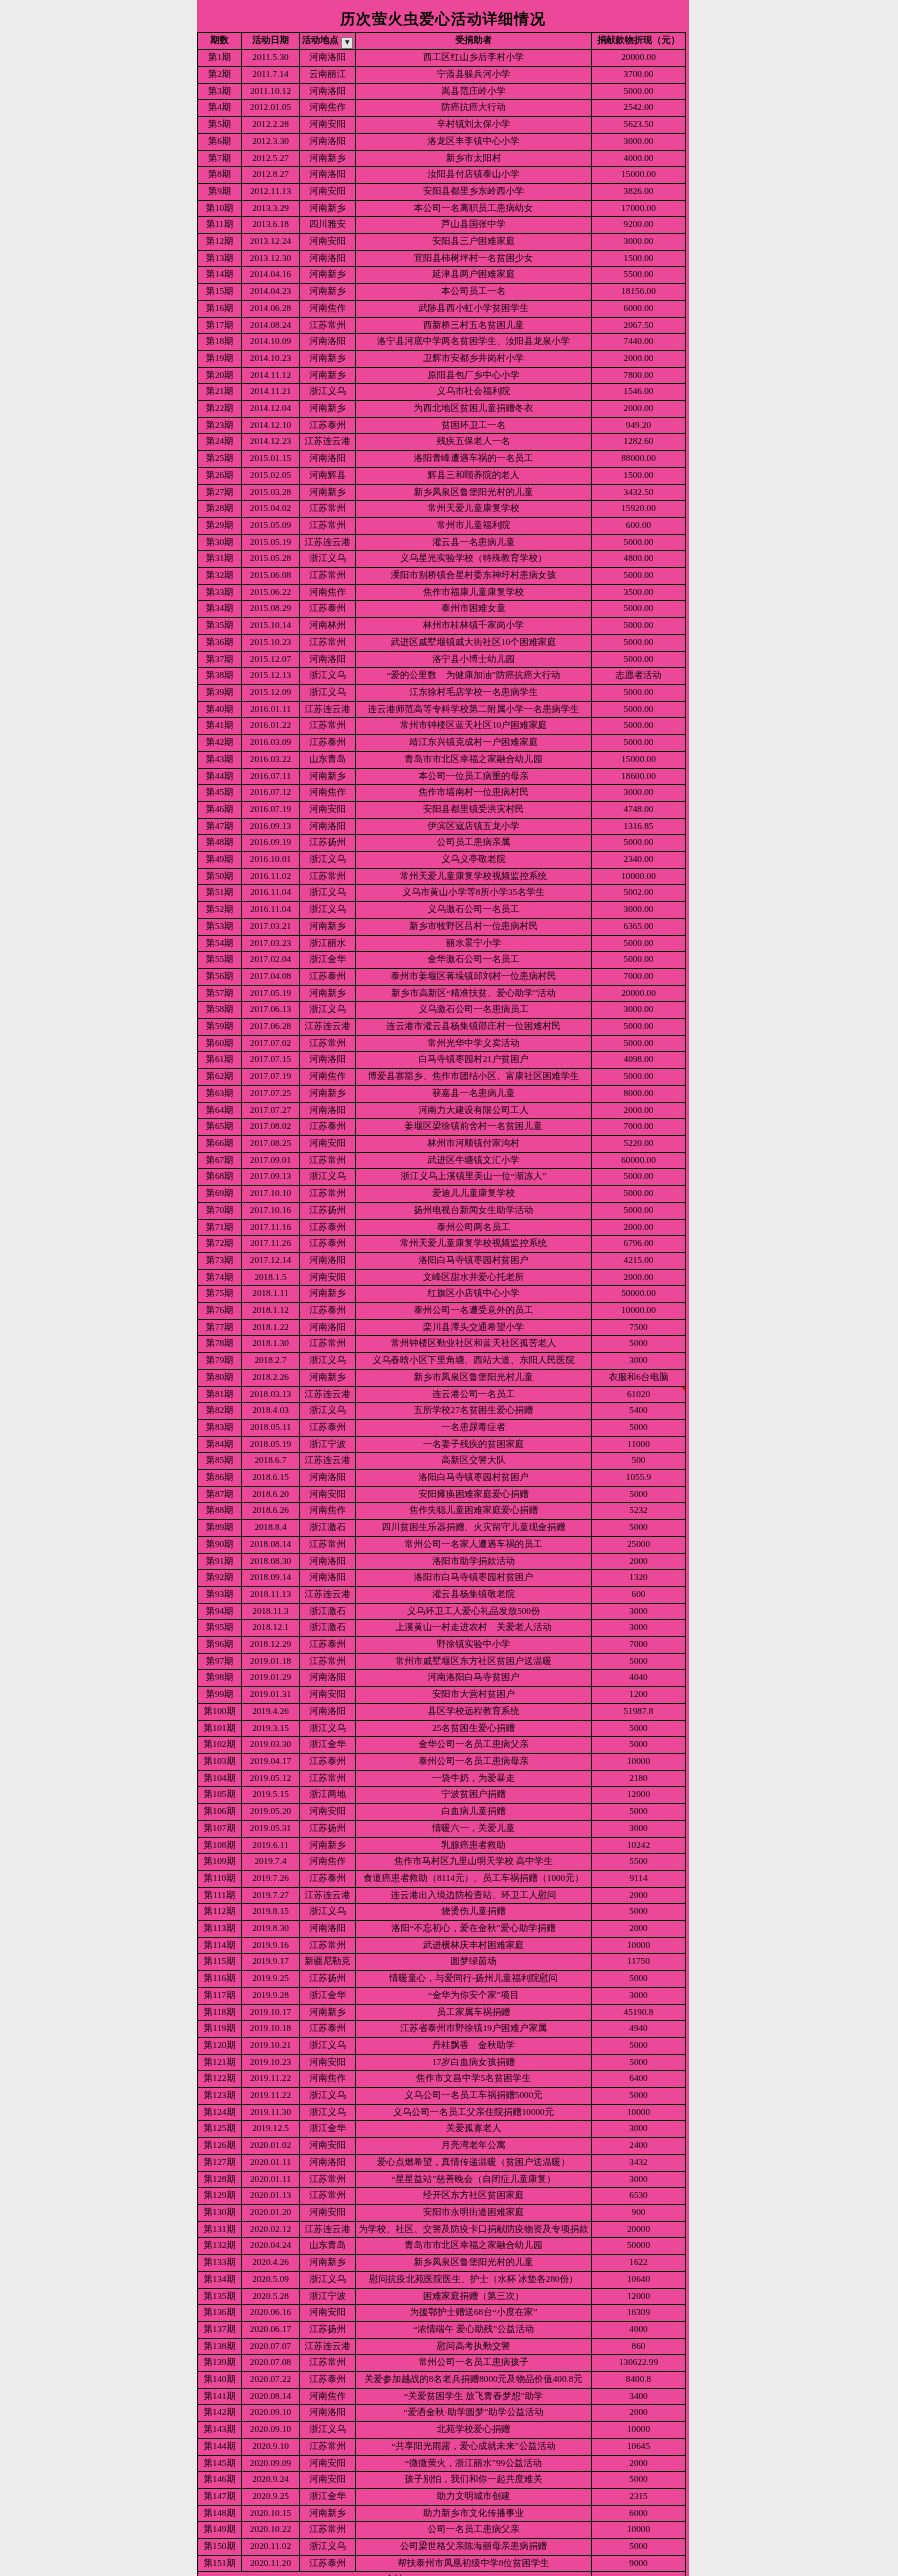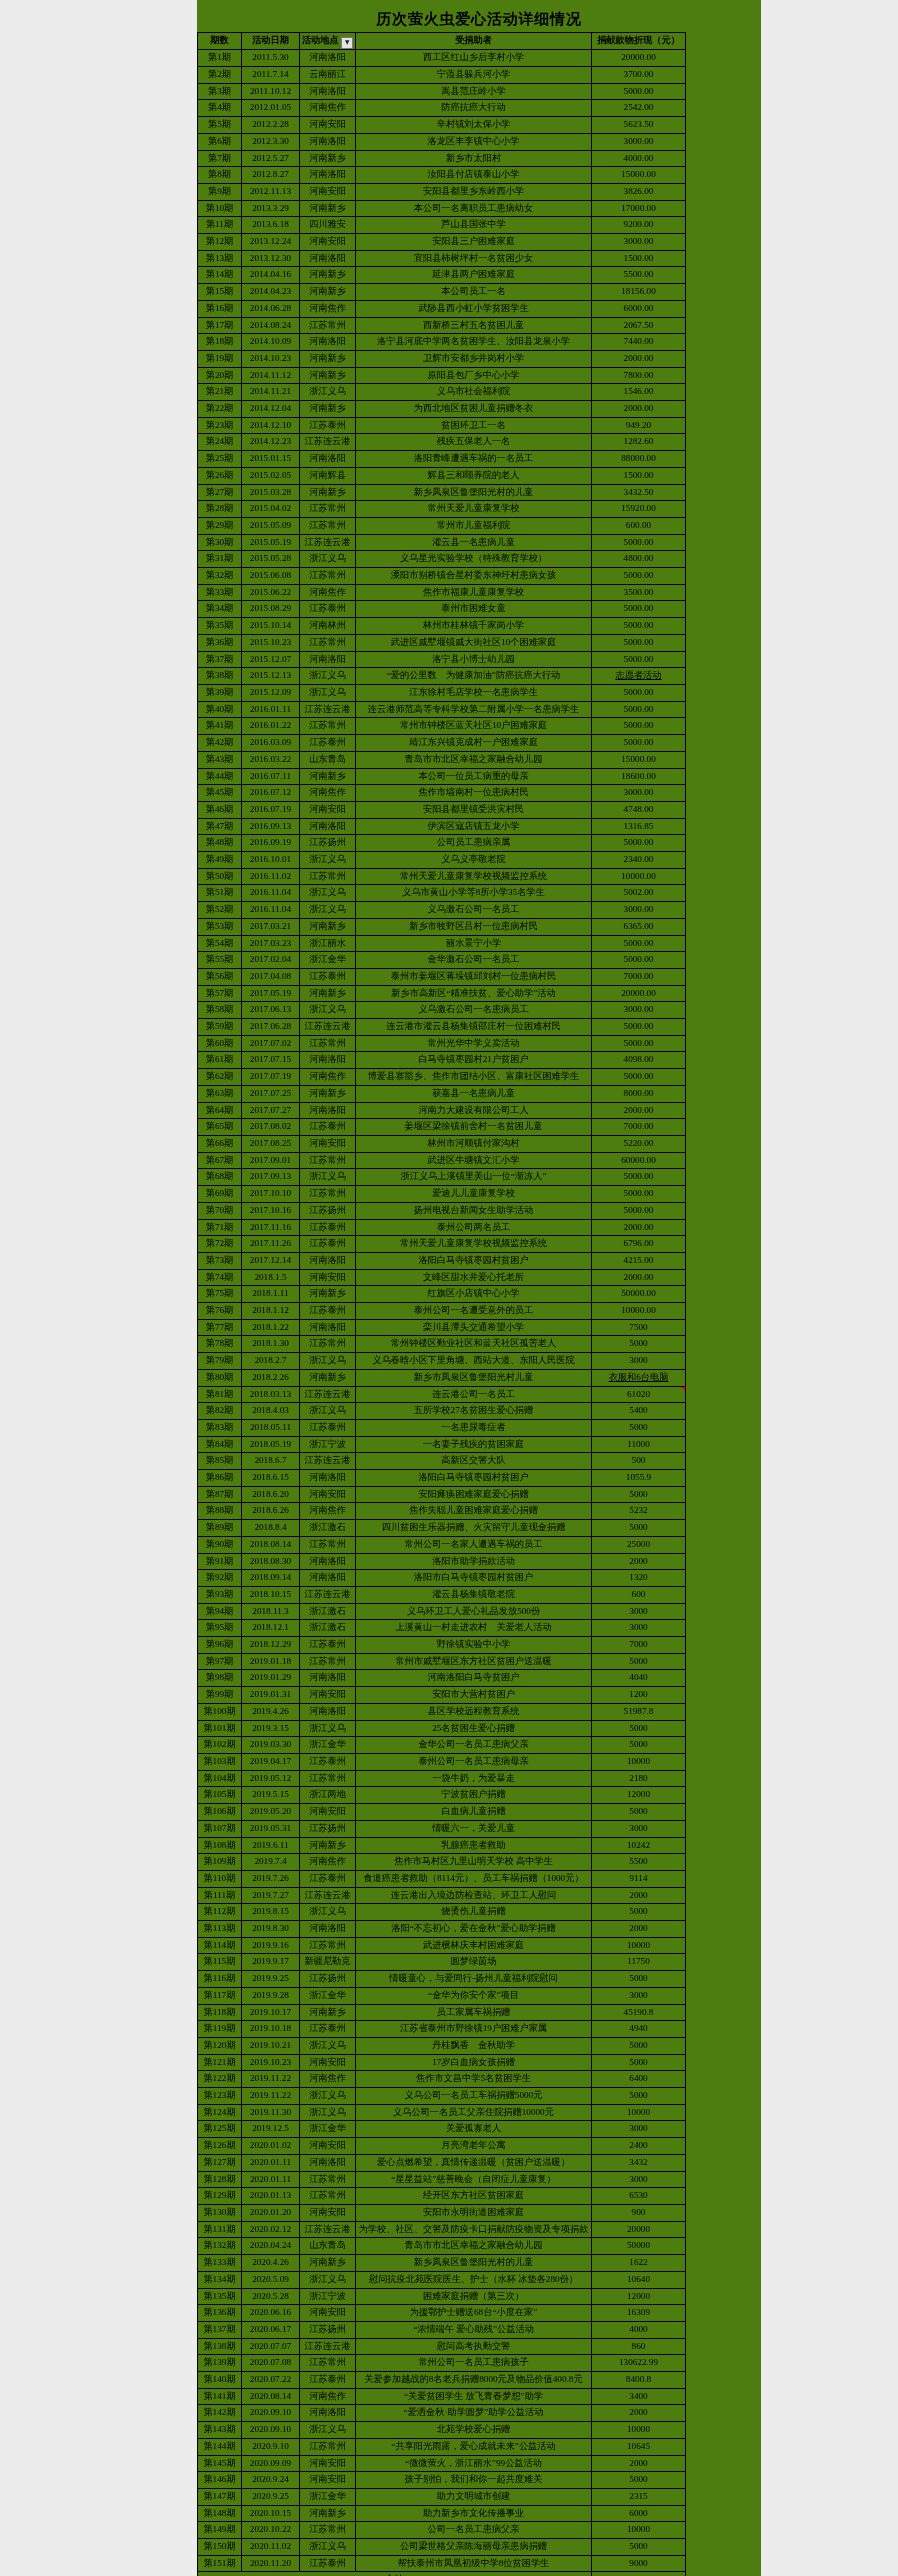--- a/index.html
+++ b/index.html
@@ -3,43 +3,43 @@
 <meta charset="utf-8">
 <style>
   html,body{margin:0;padding:0;}
   body{
     width:899px;height:2576px;position:relative;
     background:#ececec;
     font-family:"Liberation Serif","DejaVu Serif",serif;
     -webkit-font-smoothing:none;
   }
   .sheet{
-    position:absolute;left:197px;top:0;width:564px;height:2576px;
-    background:#4d7c0f;
+    position:absolute;left:197px;top:0;width:492px;height:2576px;
+    background:#ec4899;
   }
   .title{
     height:21.6px;padding-top:10px;text-align:center;
     font-size:15px;font-weight:bold;color:#000;letter-spacing:0.8px;
   }
   table.donations{
     border-collapse:collapse;table-layout:fixed;width:489px;
     font-size:9.2px;color:#000;
   }
   table.donations td,table.donations th{
     border:0.8px solid #000;
     height:15.7px;line-height:15.7px;
     padding:0;margin:0;
     text-align:center;vertical-align:middle;
     overflow:hidden;white-space:nowrap;
     font-weight:normal;
     position:relative;
   }
   table.donations th{height:15px;line-height:15px;font-weight:bold;}
   td.amount-num{text-align:right;padding-right:7.5px;}
-  td.amount-text{text-align:center;text-decoration:underline;}
+  td.amount-text{text-align:center;}
   td.recipient{padding:0 1.7px;}
   .filter-btn{
     display:inline-block;width:10px;height:10px;line-height:8.3px;
     margin-left:2.5px;vertical-align:-1.7px;
     background:#e3e3e3;border:0.8px solid #7a7a7a;
     font-size:5.8px;color:#222;text-align:center;cursor:pointer;
     font-family:"DejaVu Sans",sans-serif;
   }
   .comment-marker{
     position:absolute;top:0;right:0;width:0;height:0;
@@ -711,21 +711,21 @@
         </tr>
         <tr>
           <td>第92期</td>
           <td>2018.09.14</td>
           <td>河南洛阳</td>
           <td class="recipient">洛阳市白马寺镇枣园村贫困户</td>
           <td class="amount-num">1320</td>
         </tr>
         <tr>
           <td>第93期</td>
-          <td>2018.10.15</td>
+          <td>2018.11.13</td>
           <td>江苏连云港</td>
           <td class="recipient">灌云县杨集镇敬老院</td>
           <td class="amount-num">600</td>
         </tr>
         <tr>
           <td>第94期</td>
           <td>2018.11.3</td>
           <td>浙江激石</td>
           <td class="recipient">义乌环卫工人爱心礼品发放500份</td>
           <td class="amount-num">3000</td>

